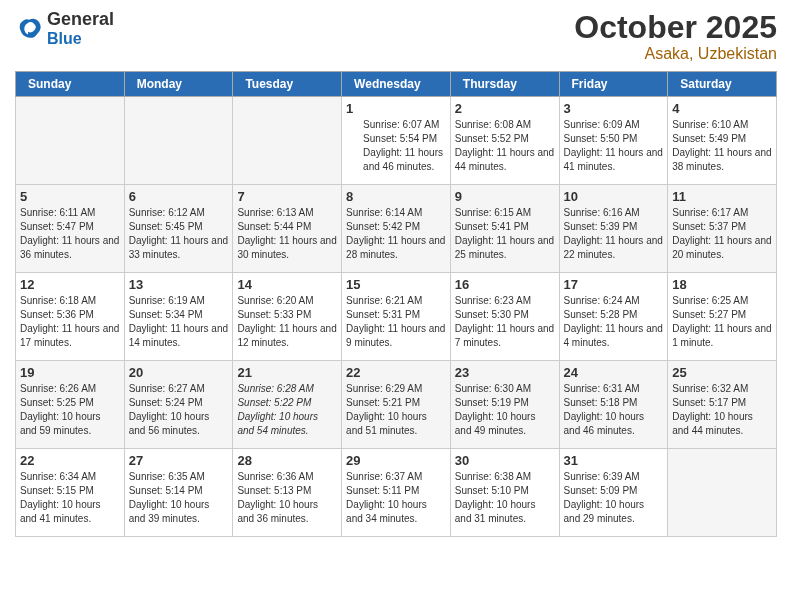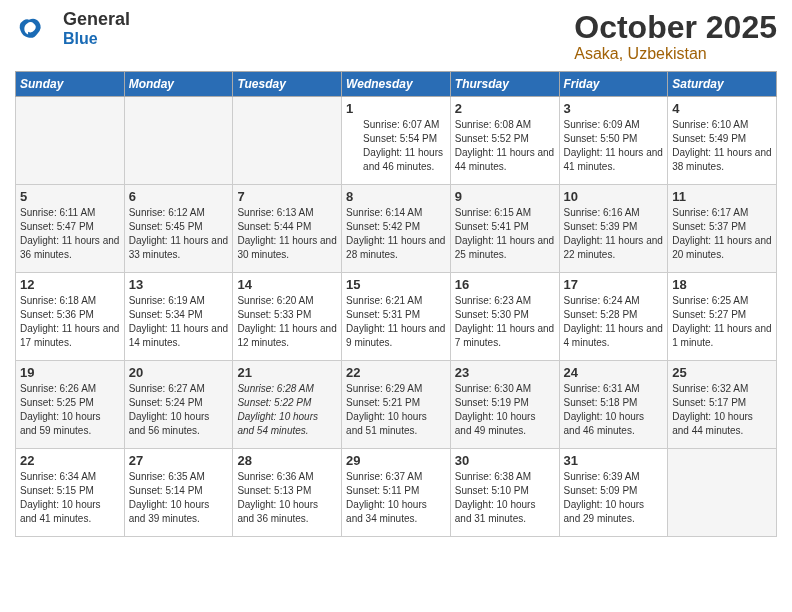--- a/index.html
+++ b/index.html
@@ -15,21 +15,21 @@
     }
     .header {
       display: flex;
       justify-content: space-between;
       align-items: flex-start;
       margin-bottom: 8px;
     }
     .logo {
       display: flex;
       align-items: center;
-      gap: 20px;
+      gap: 4px;
       justify-content: flex-end;
     }
     .logo-text {
       display: flex;
       flex-direction: column;
       line-height: 1.1;
     }
     .logo-general {
       font-size: 18px;
       font-weight: bold;
@@ -38,21 +38,21 @@
     .logo-blue {
       font-size: 16px;
       font-weight: bold;
       color: #1a6bb5;
     }
     .logo-icon {
       width: 28px;
       height: 28px;
     }
     .title-block {
-      text-align: left;
+      text-align: right;
     }
     .month-title {
       font-size: 32px;
       font-weight: bold;
       color: #333;
       line-height: 1.1;
     }
     .subtitle {
       font-size: 16px;
       color: #a16207;
@@ -60,24 +60,23 @@
     table {
       width: 100%;
       border-collapse: collapse;
       table-layout: fixed;
     }
     th {
       background-color: #2a6db5;
       color: white;
       font-size: 12px;
       font-weight: bold;
-      padding: 5px 4px;
+      padding: 5px 12px;
       text-align: left;
       border: 1px solid #aaa;
-      font-style: italic;
     }
     td {
       border: 1px solid #ccc;
       vertical-align: top;
       padding: 4px 4px;
       font-size: 10px;
       color: #333;
       height: 88px;
       background: #fff;
     }

